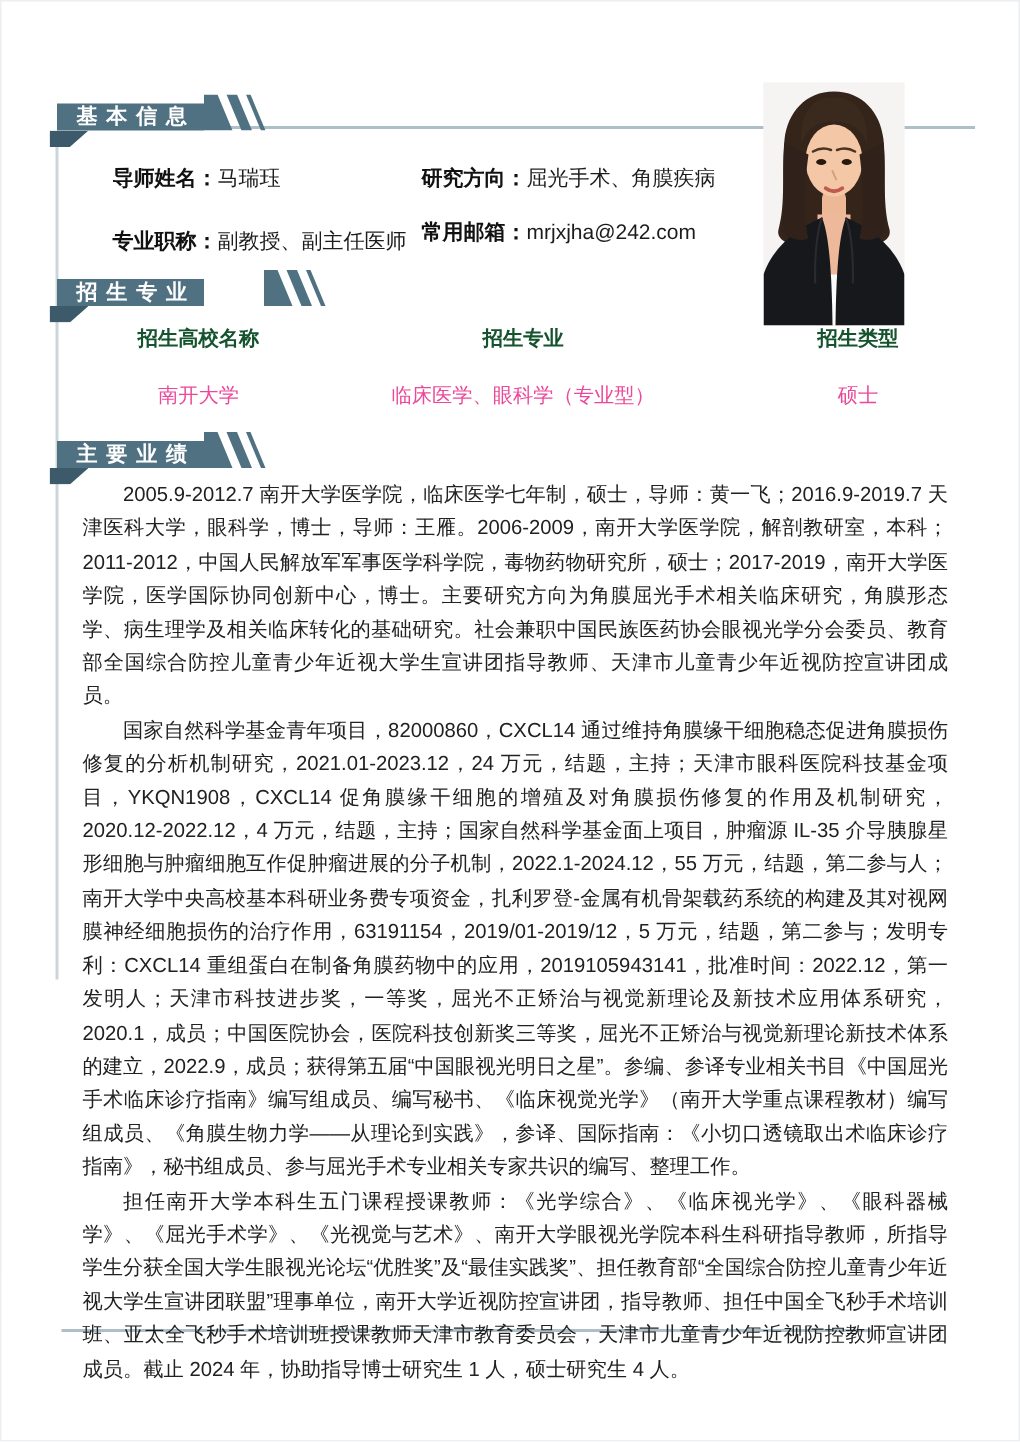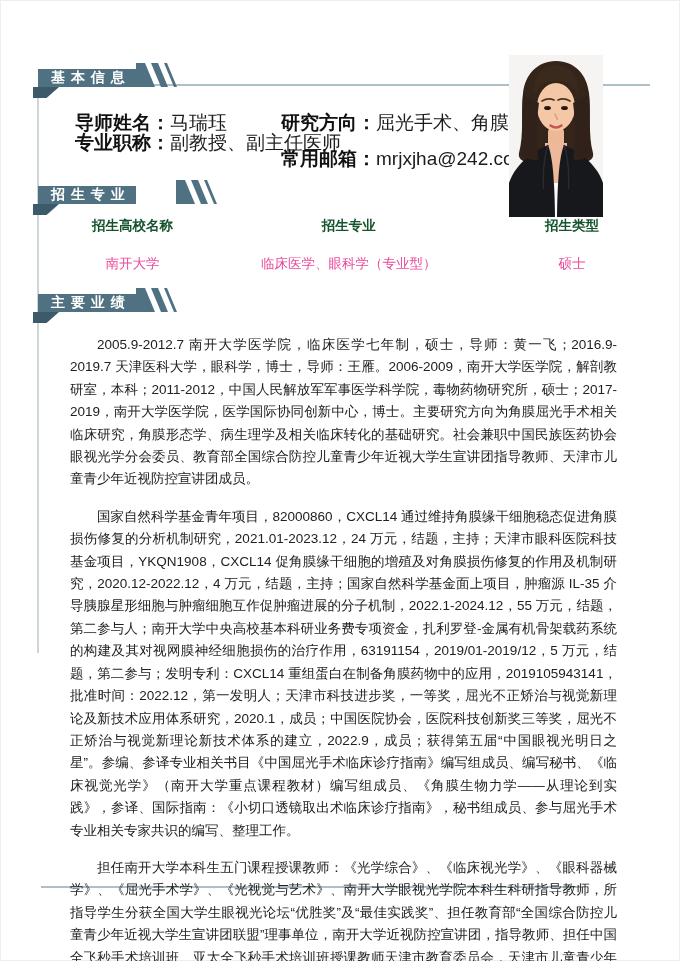--- a/index.html
+++ b/index.html
@@ -12,38 +12,38 @@
   .brule{position:absolute;left:41px;top:886px;width:541px;height:2px;background:var(--rule,#a8bac2);z-index:1;}
   
   .ribbon{position:absolute;left:38px;display:flex;align-items:flex-end;height:24px;z-index:2;}
   .ribbon-bar{position:relative;background:var(--ribbon,#4f7181);color:#fff;display:flex;align-items:center;
               padding:0 10px 0 13px;font-size:14px;font-weight:bold;letter-spacing:1px;white-space:nowrap;}
   .ribbon-fold{position:absolute;left:-5px;bottom:-11px;width:26px;height:11px;background:var(--ribbon_fold,#3c5a69);
                clip-path:polygon(0 0,100% 0,52% 100%,0 100%);}
   .ribbon-tail{display:block;height:24px;}
   .r1{top:63px;} .r2{top:180px;gap:40px;} .r3{top:288px;}
   
-  .field{position:absolute;font-size:19px;color:#111;white-space:nowrap;z-index:2;}
+  .field{position:absolute;font-size:14px;color:#111;white-space:nowrap;z-index:2;}
   .field .lbl{font-weight:bold;}
   .field .val{font-weight:normal;color:#1c1c1c;}
   .f1{left:75px;top:110px;} .f2{left:281px;top:110px;font-family:Liberation Serif, serif;}
-  .f3{left:75px;top:130px;} .f4{left:281px;top:146px;}
+  .f3{left:75px;top:152px;} .f4{left:281px;top:146px;}
   
   .photo{position:absolute;left:509px;top:55px;width:94px;height:162px;background:#f5f4f2;z-index:3;}
   .photo svg{display:block;}
   
   .tbl-row{position:absolute;left:38px;width:600px;display:flex;z-index:2;}
   .tbl-head{top:217px;font-weight:bold;color:#14532d;}
   .tbl-vals{top:255px;color:#ec4899;}
   .tbl-row .cell{font-size:13.5px;text-align:center;white-space:nowrap;}
   .c1{width:200px;} .c2{width:195px;margin-left:30px;} .c3{width:140px;margin-left:65px;}
   
   .content{position:absolute;left:55px;top:319px;width:577px;z-index:2;
            font-size:13.5px;line-height:22.4px;color:#212121;text-align:justify;}
-  .content p{margin:15px;text-indent:2em;}
+  .content p{margin:0;text-indent:2em;}
 </style>
 </head>
 <body>
 
 <div class="page">
 
   <div class="hrule"></div>
   <div class="vline"></div>
   <div class="brule"></div>
 

